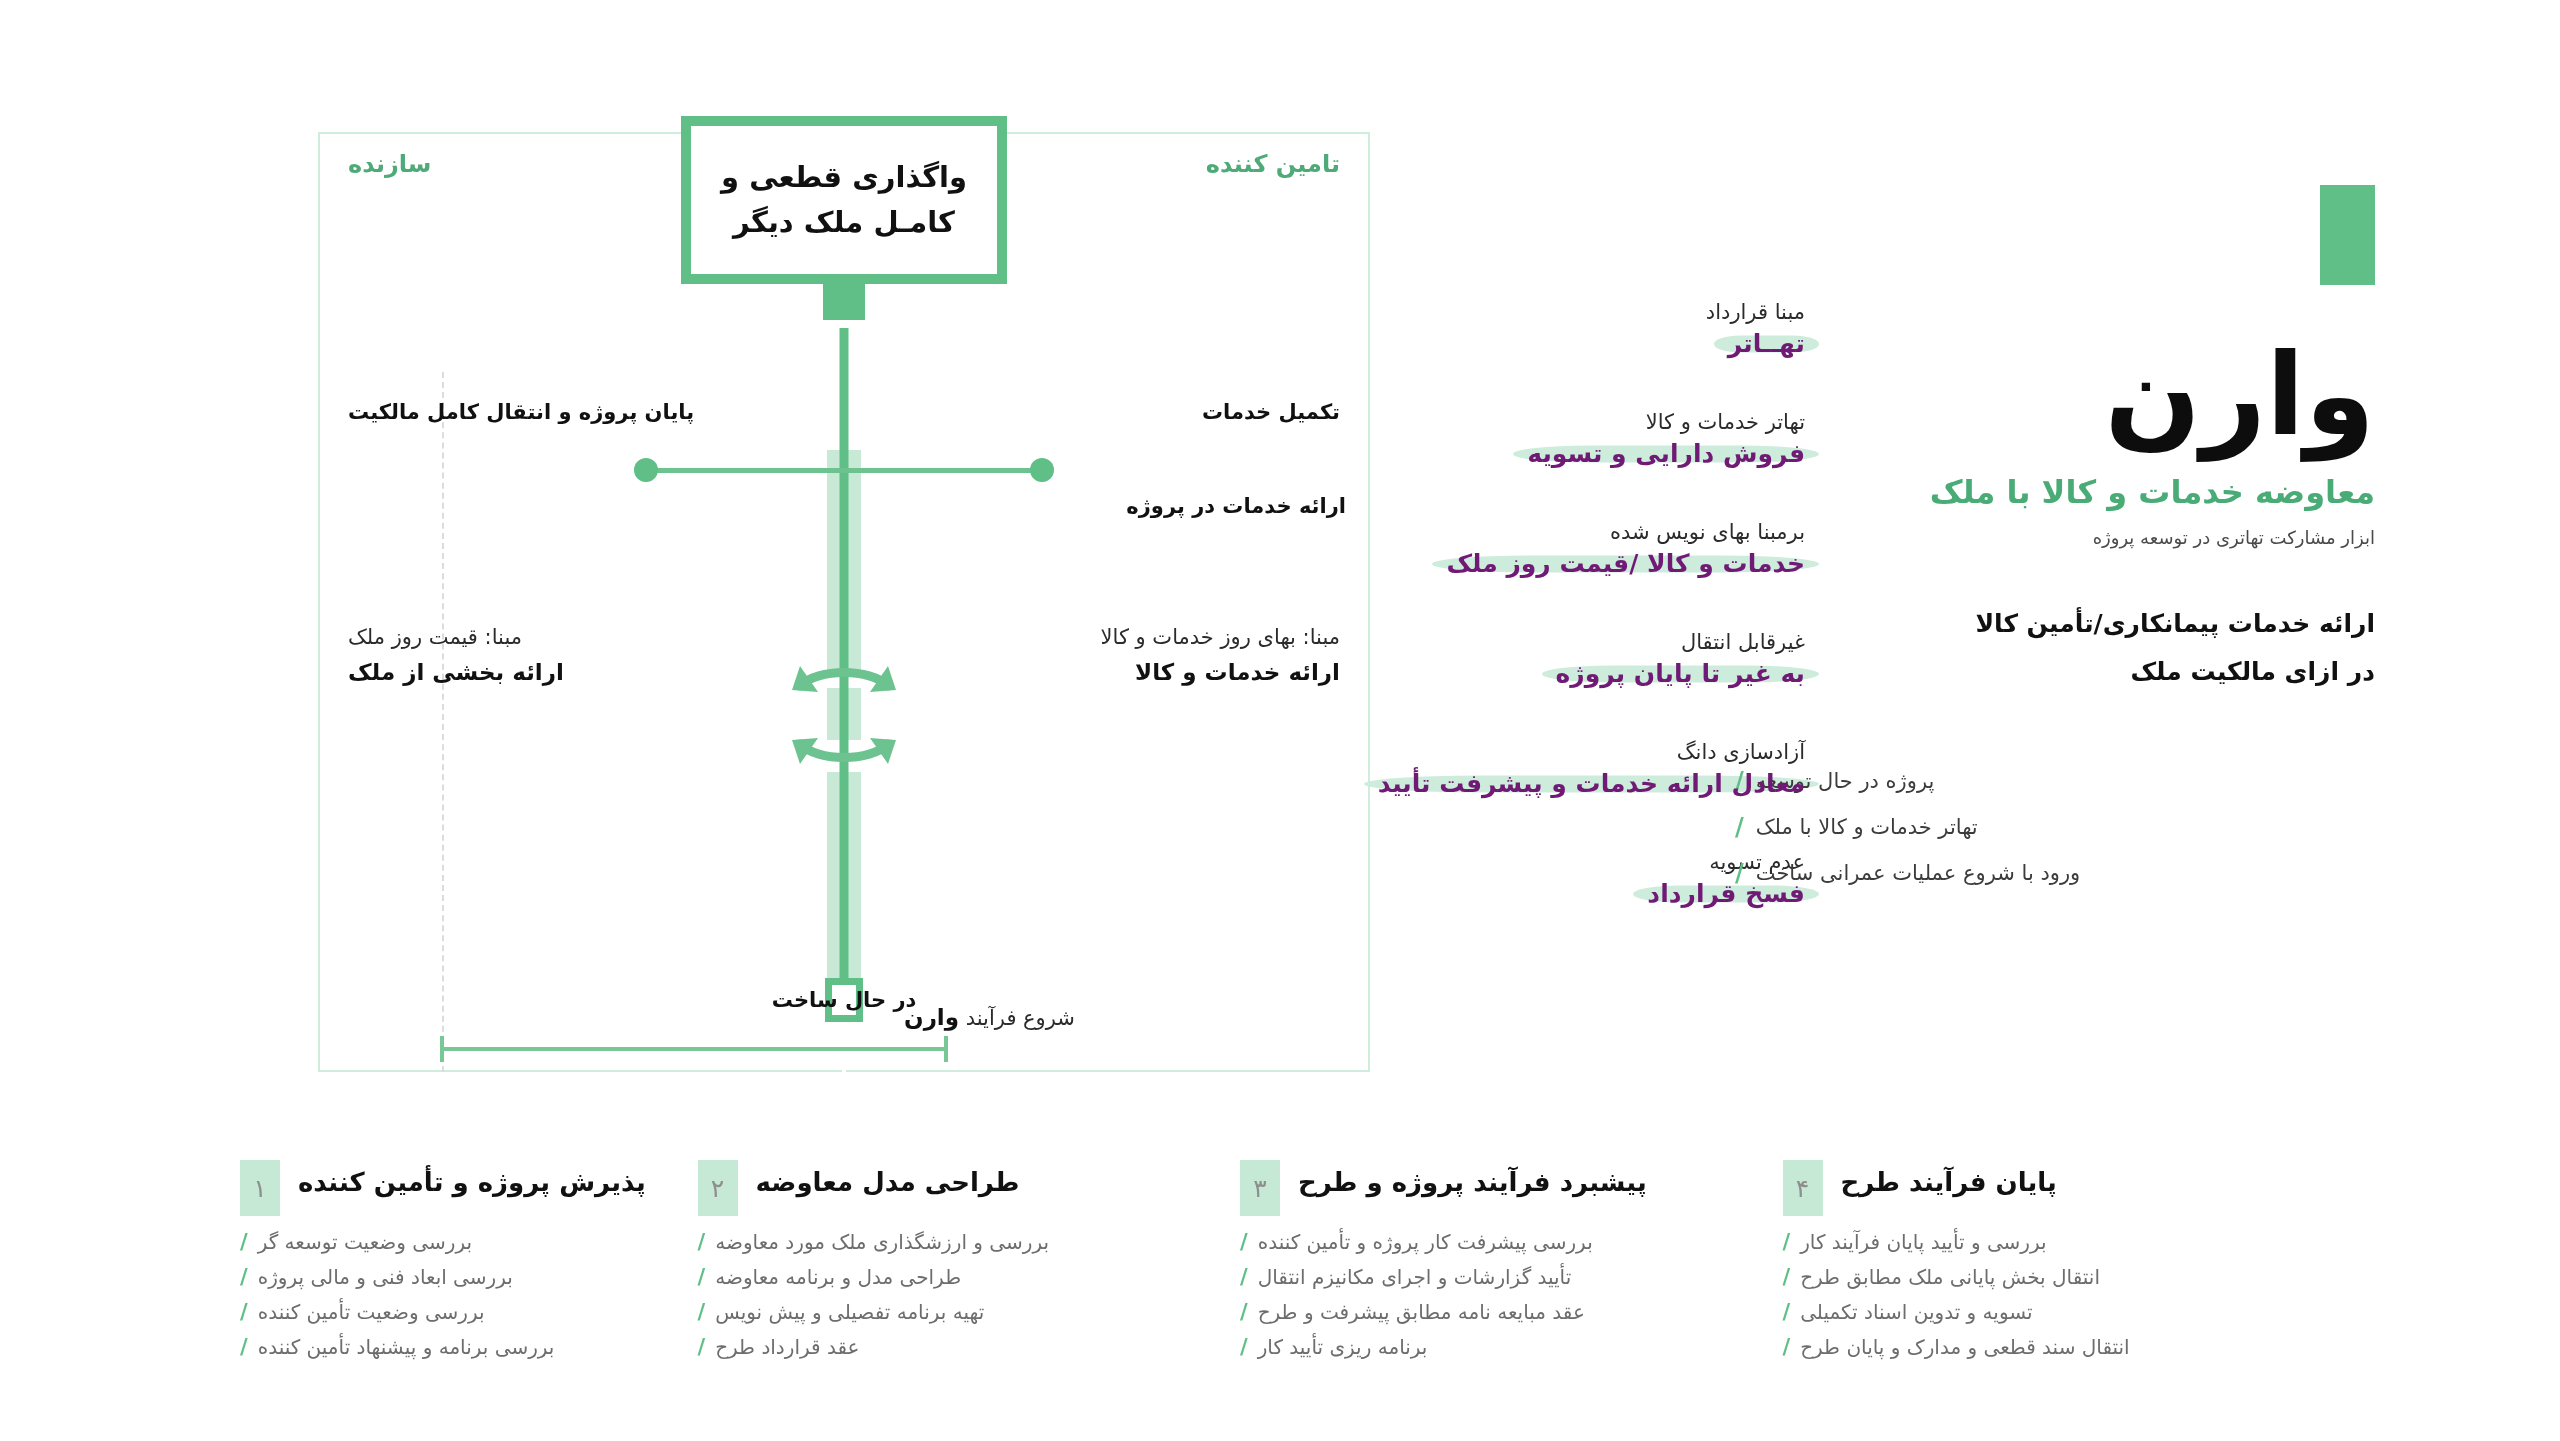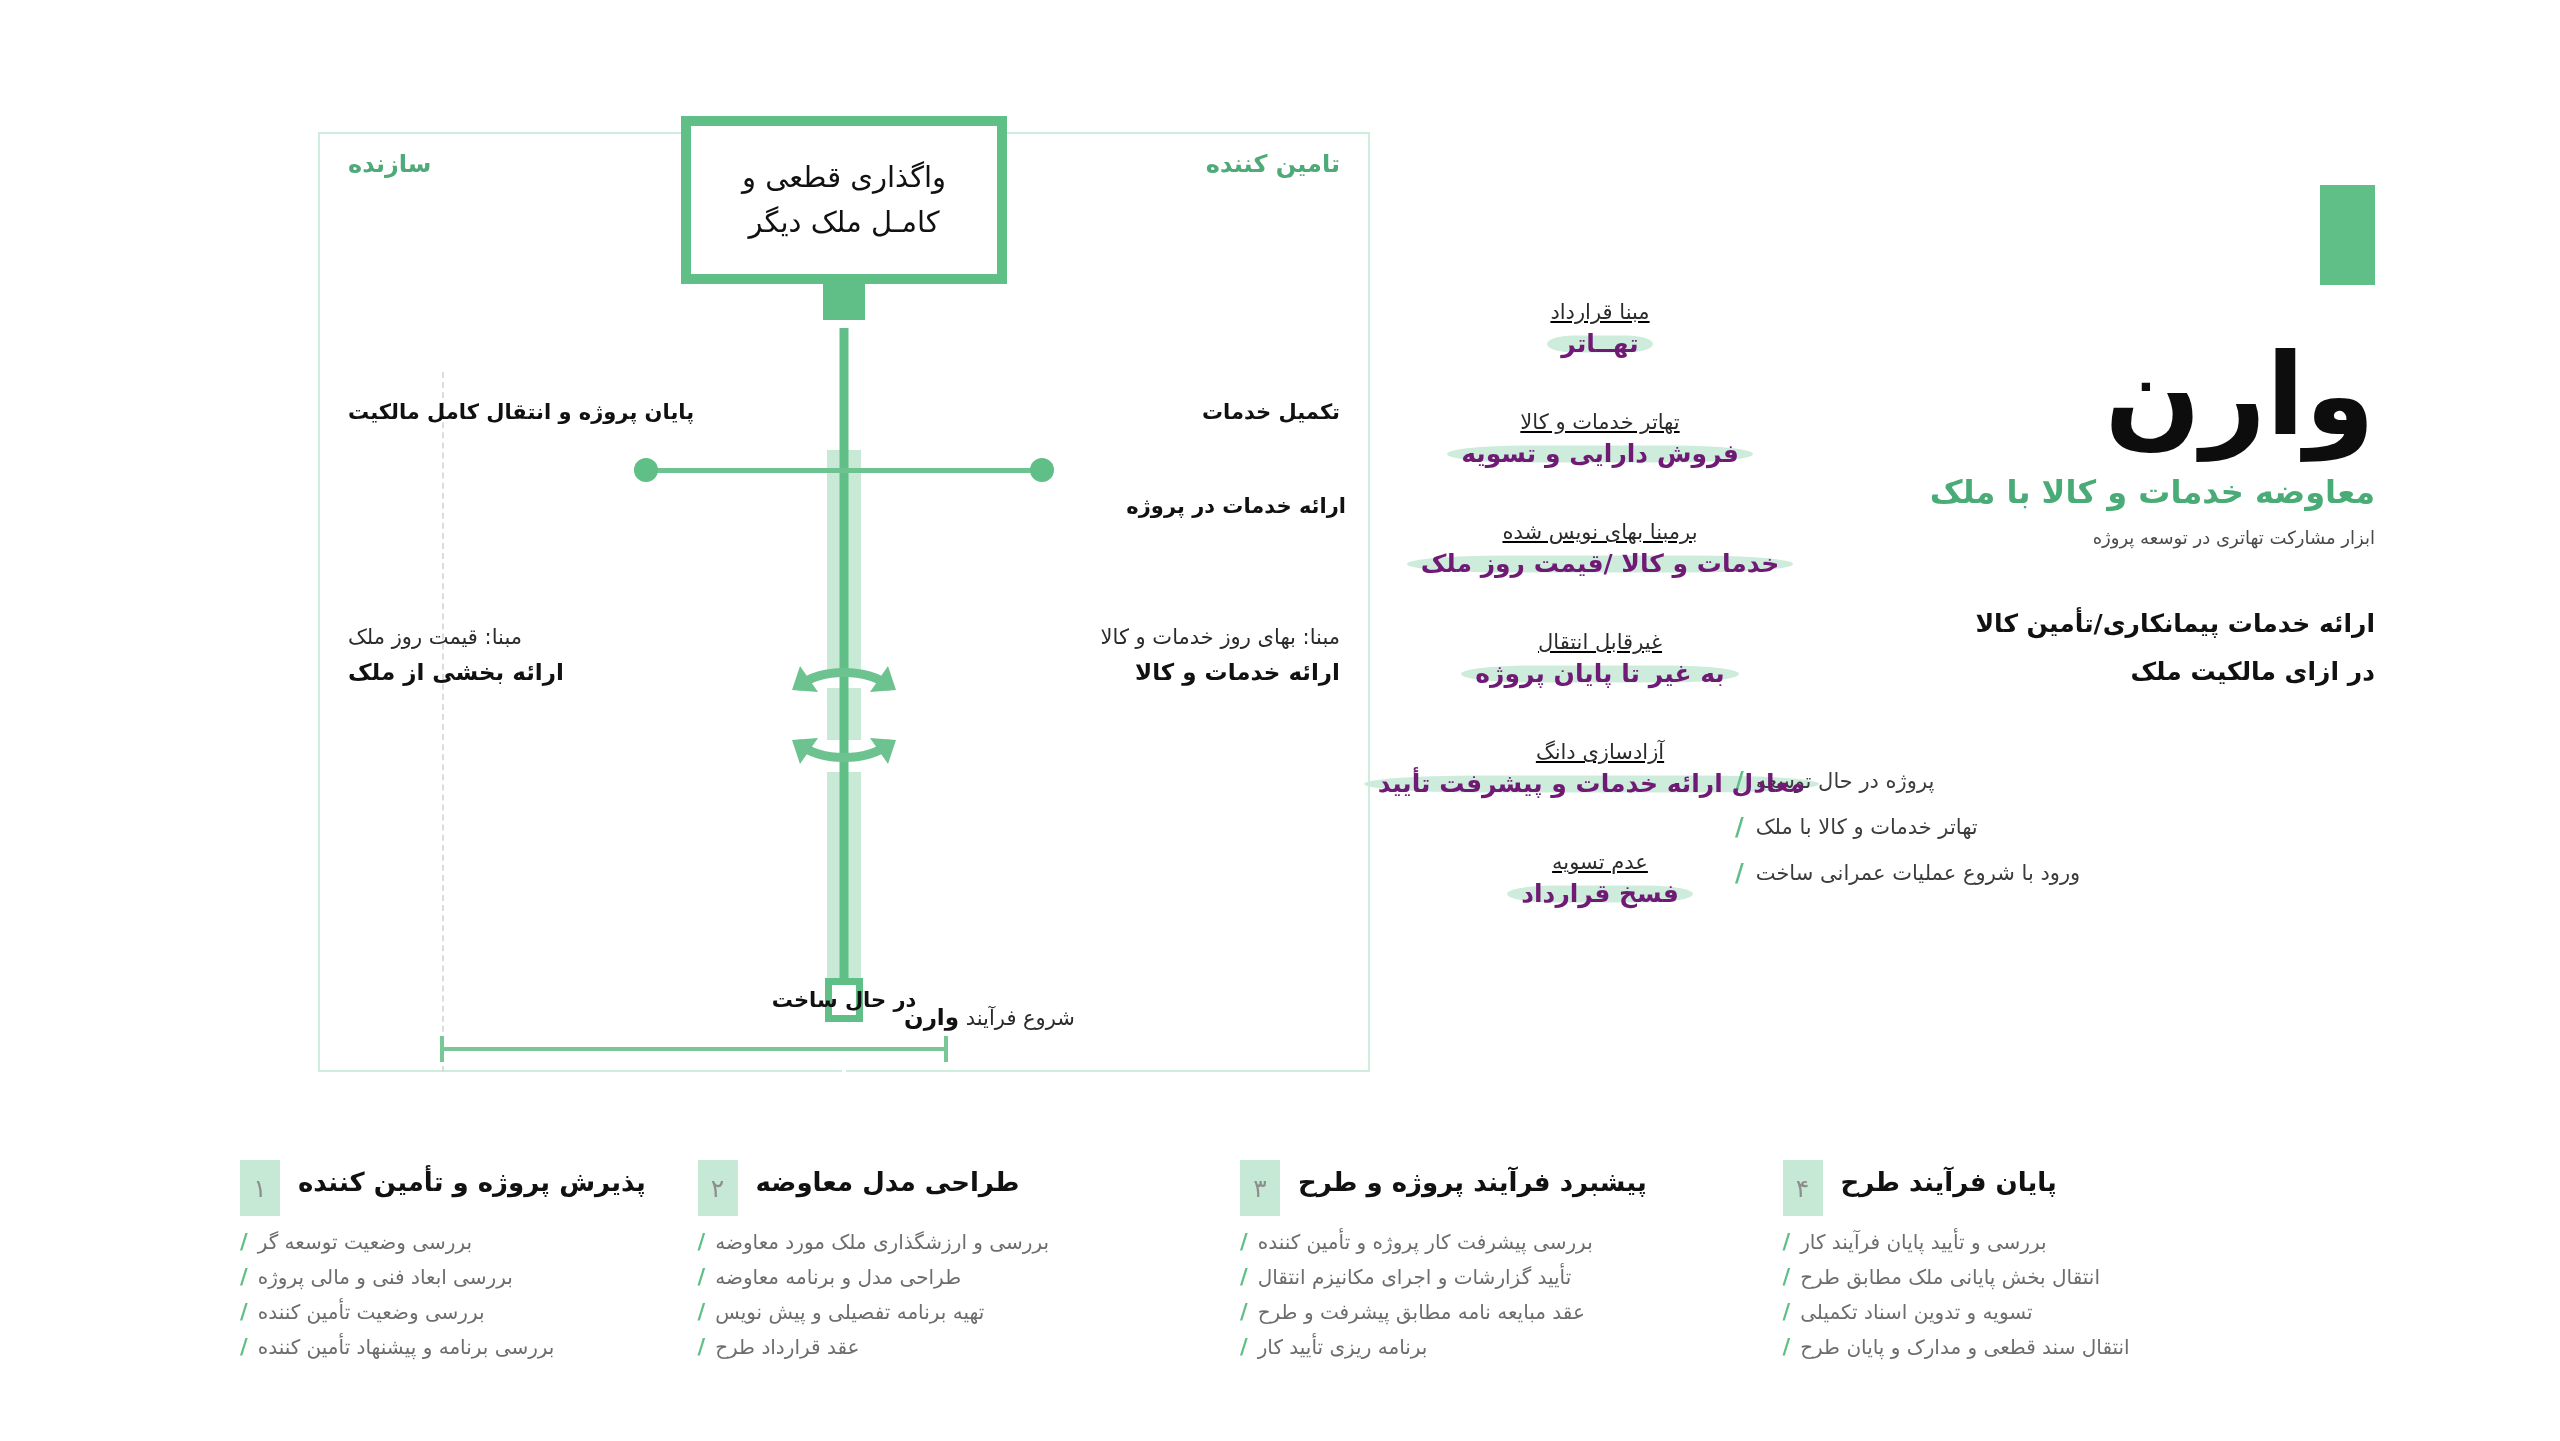--- a/index.html
+++ b/index.html
@@ -48,21 +48,21 @@
   }
 
   
   #top-box {
     position:absolute; left:50%; top:-16px; transform:translateX(-50%);
     width:326px; height:168px;
     border:10px solid #5fbf86; background:#ffffff;
     display:flex; align-items:center; justify-content:center;
   }
   #top-box-text {
-    direction:rtl; text-align:center; font-size:29px; font-weight:400;
+    direction:rtl; text-align:center; font-size:29px; font-weight:700;
     color:#111; line-height:1.55; white-space:pre-line;
   }
   #top-connector {
     position:absolute; left:50%; top:146px; transform:translateX(-50%);
     width:42px; height:42px; background:#5fbf86;
   }
 
   
   #hrule { position:absolute; left:50%; top:326px; transform:translateX(-50%); width:420px; height:24px; }
   #hrule .bar { position:absolute; left:12px; right:12px; top:10px; height:5px; background:#6dc38f; }
@@ -92,21 +92,21 @@
   }
   .dlabel .line1 { font-size:21px; font-weight:400; color:#2b2b2b; }
   .dlabel .line2 { font-size:23px; font-weight:700; color:#111; }
   .dlabel.small { font-size:21px; font-weight:700; }
   .dlabel.two { line-height:1.62; }
   .dlabel.right-al { text-align:right; }
   .dlabel.left-al  { text-align:left; }
 
   
   #midcol { position:absolute; left:1395px; top:300px; width:410px; }
-  .mid-item { margin-bottom:52px; text-align:center; direction:rtl;text-decoration:underline; }
+  .mid-item { margin-bottom:52px; direction:rtl; }
   .mid-top { font-size:21px; color:#2b2b2b; font-weight:400; margin-bottom:5px; white-space:nowrap; }
   .mid-bold-wrap { position:relative; display:inline-block; }
   .mid-hl {
     position:absolute; left:-14px; right:-14px; top:52%; height:17px;
     transform:translateY(-50%);
     background:#cdecdb;
     border-radius:50%/100%;
     z-index:0;
   }
   .mid-bold {

